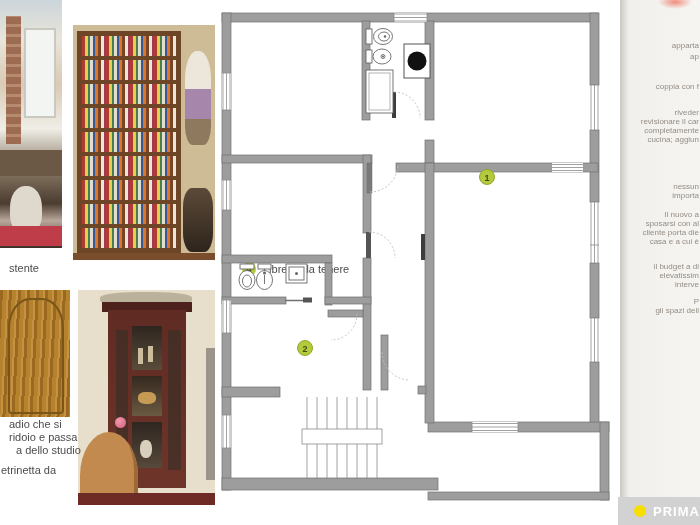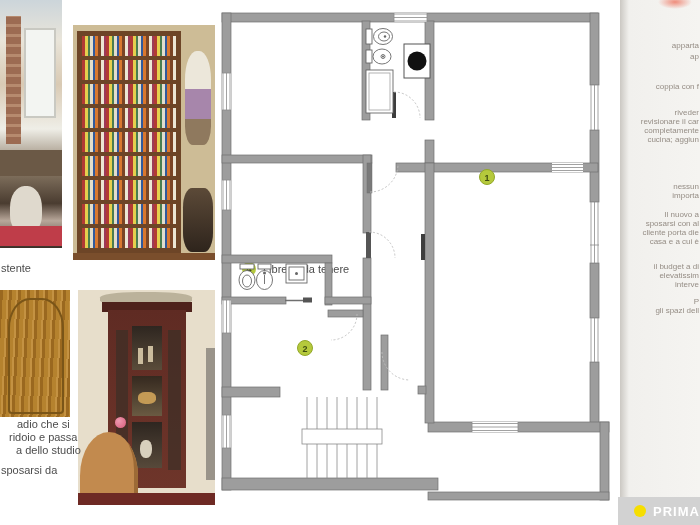--- a/index.html
+++ b/index.html
@@ -96,21 +96,21 @@
     <div class="red"></div>
   </div>
 
   <div class="photo p2">
     <div class="shelf"></div>
     <div class="coat"></div>
     <div class="pile"></div>
     <div class="floor"></div>
   </div>
 
-  <div class="cap" style="left:1px;top:262px;">stente</div>
+  <div class="cap" style="left:9px;top:262px;">stente</div>
 
   <span class="marker-chip abs" style="left:242px;top:262px;">4</span>
   <div class="cap" style="left:263px;top:263px;">Libreria da tenere</div>
 
   <div class="photo p3">
     <div class="panel"></div>
   </div>
 
   <div class="photo p4">
     <div class="clutter"></div>
@@ -124,24 +124,24 @@
     <div class="g2"></div>
     <div class="basket"></div>
     <div class="g3"></div>
     <div class="fig"></div>
     <div class="ball"></div>
     <div class="chair"></div>
     <div class="mirror"></div>
     <div class="floor"></div>
   </div>
 
-  <div class="cap" style="left:17px;top:418px;">adio che si</div>
+  <div class="cap" style="left:9px;top:418px;">adio che si</div>
   <div class="cap" style="left:1px;top:431px;margin-left:8px;">ridoio e passa</div>
   <div class="cap" style="left:16px;top:444px;">a dello studio</div>
-  <div class="cap" style="left:1px;top:464px;">sposarsi da</div>
+  <div class="cap" style="left:1px;top:464px;">etrinetta da</div>
 
   <svg class="abs" style="left:0;top:0;" width="700" height="525" viewBox="0 0 700 525">
     <g fill="#9d9d9d" stroke="#6f6f6f" stroke-width="0.7">
 
       <rect x="222" y="13" width="376" height="9"></rect>
       <rect x="222" y="13" width="9" height="477"></rect>
       <rect x="590" y="13" width="9" height="72"></rect>
       <rect x="590" y="130" width="9" height="72"></rect>
       <rect x="590" y="263" width="9" height="55"></rect>
       <rect x="590" y="362" width="9" height="61"></rect>

